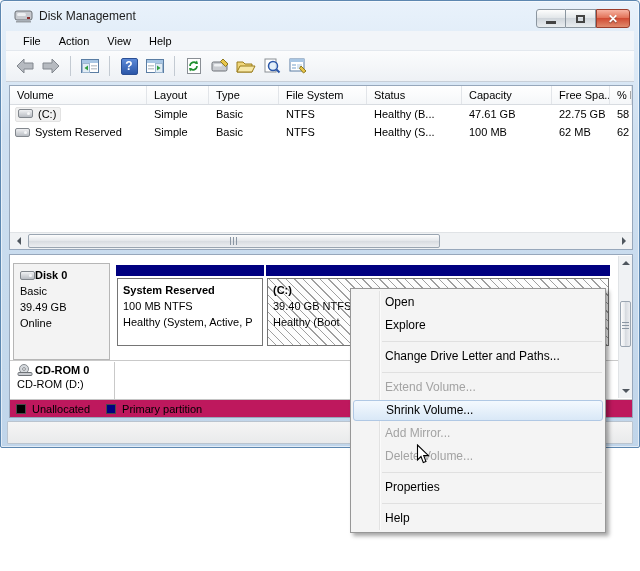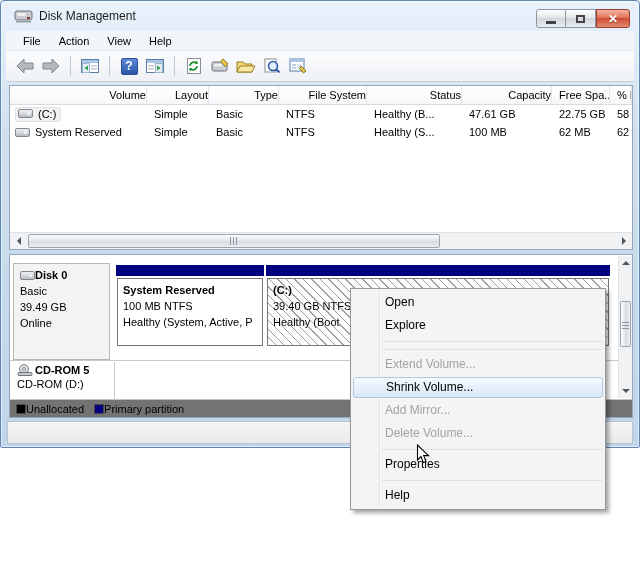--- a/index.html
+++ b/index.html
@@ -48,21 +48,21 @@
   }
   .tsep { width:1px; height:20px; background:#c3cad2; margin:0 4px; }
   .ticon { width:22px; height:22px; display:flex; align-items:center; justify-content:center; }
   
   .list-pane {
     position:absolute; left:8px; top:84px; width:624px; height:165px;
     background:#fff; border:1px solid #97a7bb;
   }
   .lv-header { display:grid; grid-template-columns:137px 62px 70px 88px 95px 90px 58px 1fr;
     height:19px; background:linear-gradient(#ffffff,#f5f7f9); border-bottom:1px solid #d8dce1; }
-  .lv-header > div { border-right:1px solid #e2e5e9; padding:3px 0 0 7px; white-space:nowrap; overflow:hidden;text-align:right; }
+  .lv-header > div { border-right:1px solid #e2e5e9; padding:3px 0 0 7px; white-space:nowrap; overflow:hidden; }
   .lv-row { display:grid; grid-template-columns:137px 62px 70px 88px 95px 90px 58px 1fr;
     height:18px; align-items:center; }
   .lv-row > div { padding-left:7px; white-space:nowrap; overflow:hidden; }
   .vol-cell { display:flex; align-items:center; gap:5px; padding-left:5px !important; }
   .vol-sel { background:#f1f1f1; border:1px solid #e2e2e2; border-radius:2px; padding:0 4px 1px 2px;
     display:flex; align-items:center; gap:5px; }
   .drive-ico { width:15px; height:9px; flex:0 0 15px;
     background:linear-gradient(#f0f1f3,#b9bdc3); border:1px solid #82878d; border-radius:2px; position:relative; }
   .drive-ico::after { content:""; position:absolute; right:2px; top:2px; width:3px; height:3px;
     background:#f6f7f8; border-radius:50%; }
@@ -112,22 +112,22 @@
   .vs-btn { position:absolute; left:0; width:13px; height:14px; display:flex; align-items:center; justify-content:center; }
   .vs-btn.up { top:0; } .vs-btn.down { bottom:0; }
   .tri-u { width:0; height:0; border:4px solid transparent; border-bottom-color:#4f565e; border-top:none; }
   .tri-d { width:0; height:0; border:4px solid transparent; border-top-color:#4f565e; border-bottom:none; }
   .vs-thumb { position:absolute; left:1px; top:45px; width:11px; height:46px;
     background:linear-gradient(90deg,#fdfdfd,#e3e6ea 50%,#d7dbe0 50%,#eceef1);
     border:1px solid #9aa5b1; border-radius:2px; display:flex; align-items:center; justify-content:center; }
   .vs-grip { width:7px; height:9px;
     background:repeating-linear-gradient(0deg,#8a96a3 0 1px,transparent 1px 3px); }
   
-  .legend { position:absolute; left:0; right:0; bottom:0; height:18px; background:#737373;
-    border-top:1px solid #c4c4c4; display:flex; align-items:center; padding-left:6px; }
+  .legend { position:absolute; left:0; right:0; bottom:0; height:18px; background:#be185d;
+    border-top:1px solid #c4c4c4; display:flex; align-items:center; padding-left:6px; gap:6px; }
   .swatch { width:10px; height:10px; border:1px solid #4a4a4a; }
   .legend .lg-label { margin-right:10px; }
   
   .statusbar { position:absolute; left:6px; right:6px; top:420px; height:23px;
     background:linear-gradient(#f5f5f5,#e9eaeb); border:1px solid #bac4cf; border-radius:1px; }
   
   .ctx {
     position:absolute; left:350px; top:288px; width:256px;
     background:#f4f4f4; border:1px solid #979797;
     box-shadow:3px 3px 4px rgba(0,0,0,.35); padding:2px 0; z-index:50;
@@ -348,21 +348,21 @@
 
     <div class="disk-divider"></div>
 
     <div class="cdrom-label">
       <div class="dl-title" style="font-weight:bold; display:flex; align-items:center; gap:2px;">
         <svg class="cd-ico" viewBox="0 0 16 12">
           <circle cx="7" cy="5" r="4.5" fill="#d6dade" stroke="#868b90"></circle>
             <circle cx="7" cy="5" r="1.4" fill="#fff" stroke="#868b90"></circle>
           <rect x="1" y="8.5" width="14" height="3" rx="1" fill="#c7cacf" stroke="#6e7378"></rect>
         </svg>
-        <span>CD-ROM 5</span>
+        <span>CD-ROM 0</span>
       </div>
       <div style="margin-top:2px">CD-ROM (D:)</div>
     </div>
     <div class="cdrom-track"></div>
 
     <div class="vscroll">
       <div class="vs-btn up">
           <span class="tri-u"></span>
         </div>
       <div class="vs-thumb">
@@ -381,20 +381,21 @@
     </div>
   </div>
 
   <div class="statusbar"></div>
 </div>
 
 <div class="ctx">
   <div class="ctx-item">Open</div>
   <div class="ctx-item">Explore</div>
   <div class="ctx-sep"></div>
+  <div class="ctx-item">Change Drive Letter and Paths...</div>
   <div class="ctx-sep"></div>
   <div class="ctx-item disabled">Extend Volume...</div>
   <div class="ctx-item hl">Shrink Volume...</div>
   <div class="ctx-item disabled">Add Mirror...</div>
   <div class="ctx-item disabled">Delete Volume...</div>
   <div class="ctx-sep"></div>
   <div class="ctx-item">Properties</div>
   <div class="ctx-sep"></div>
   <div class="ctx-item">Help</div>
 </div>

